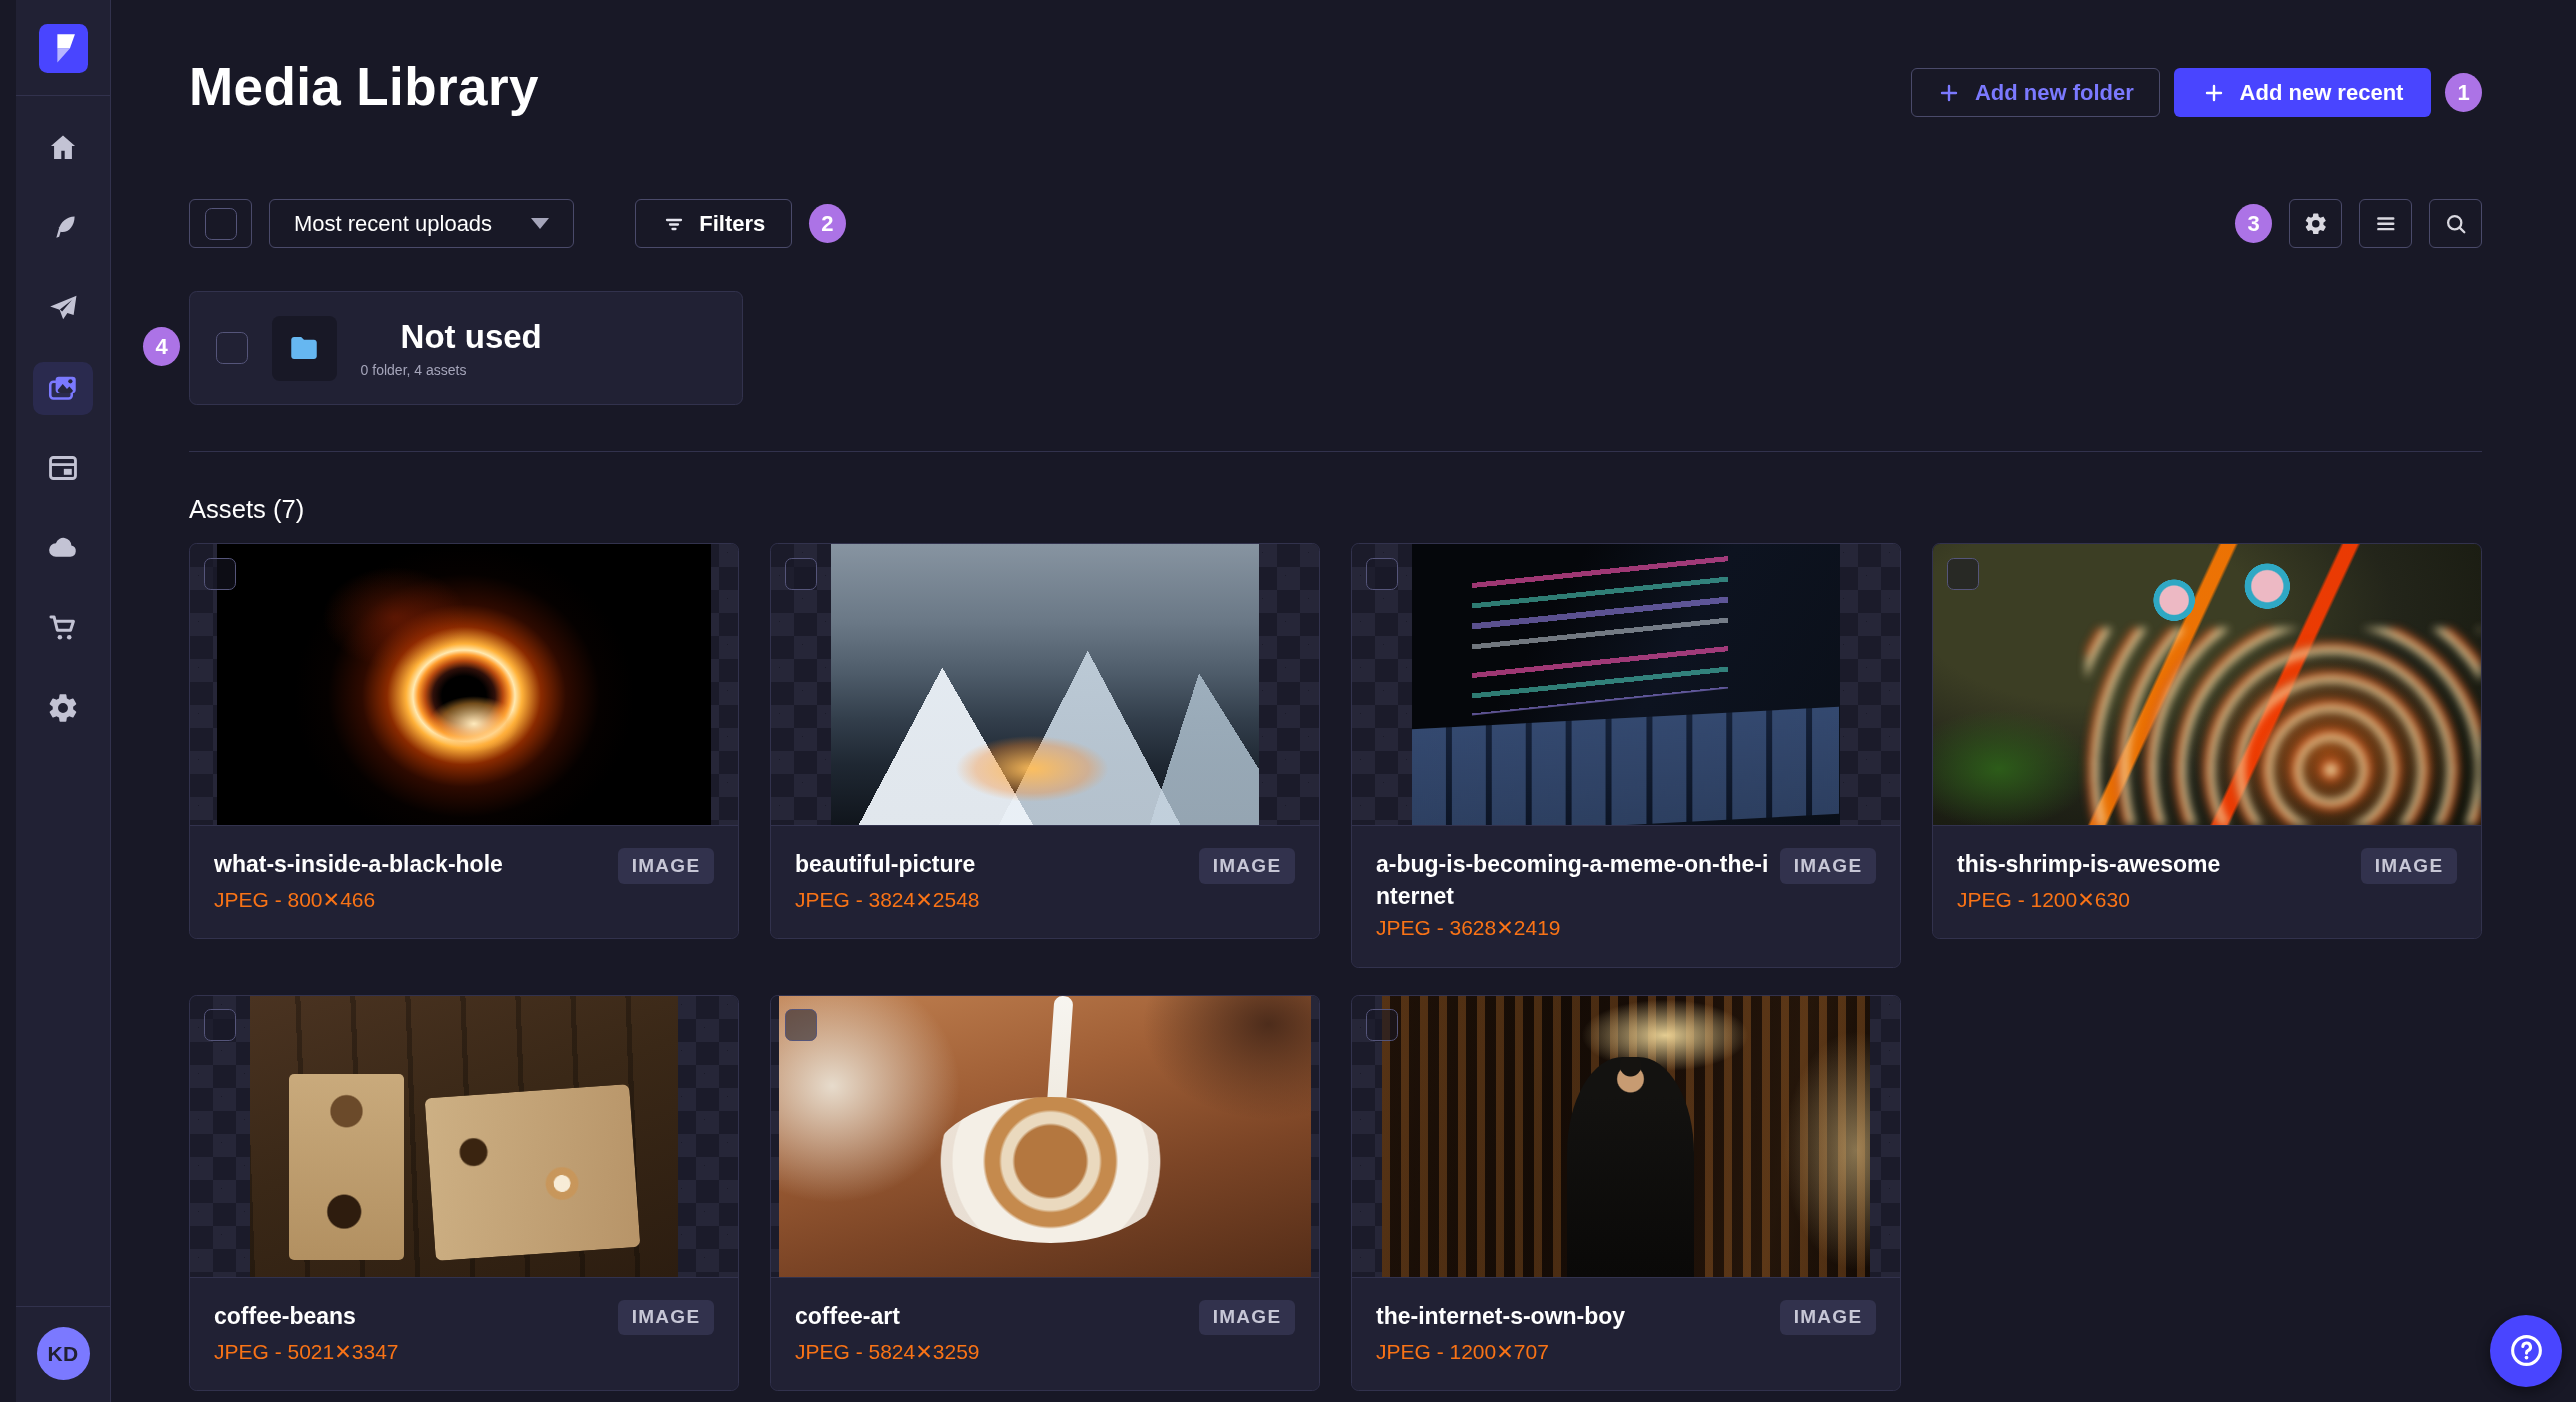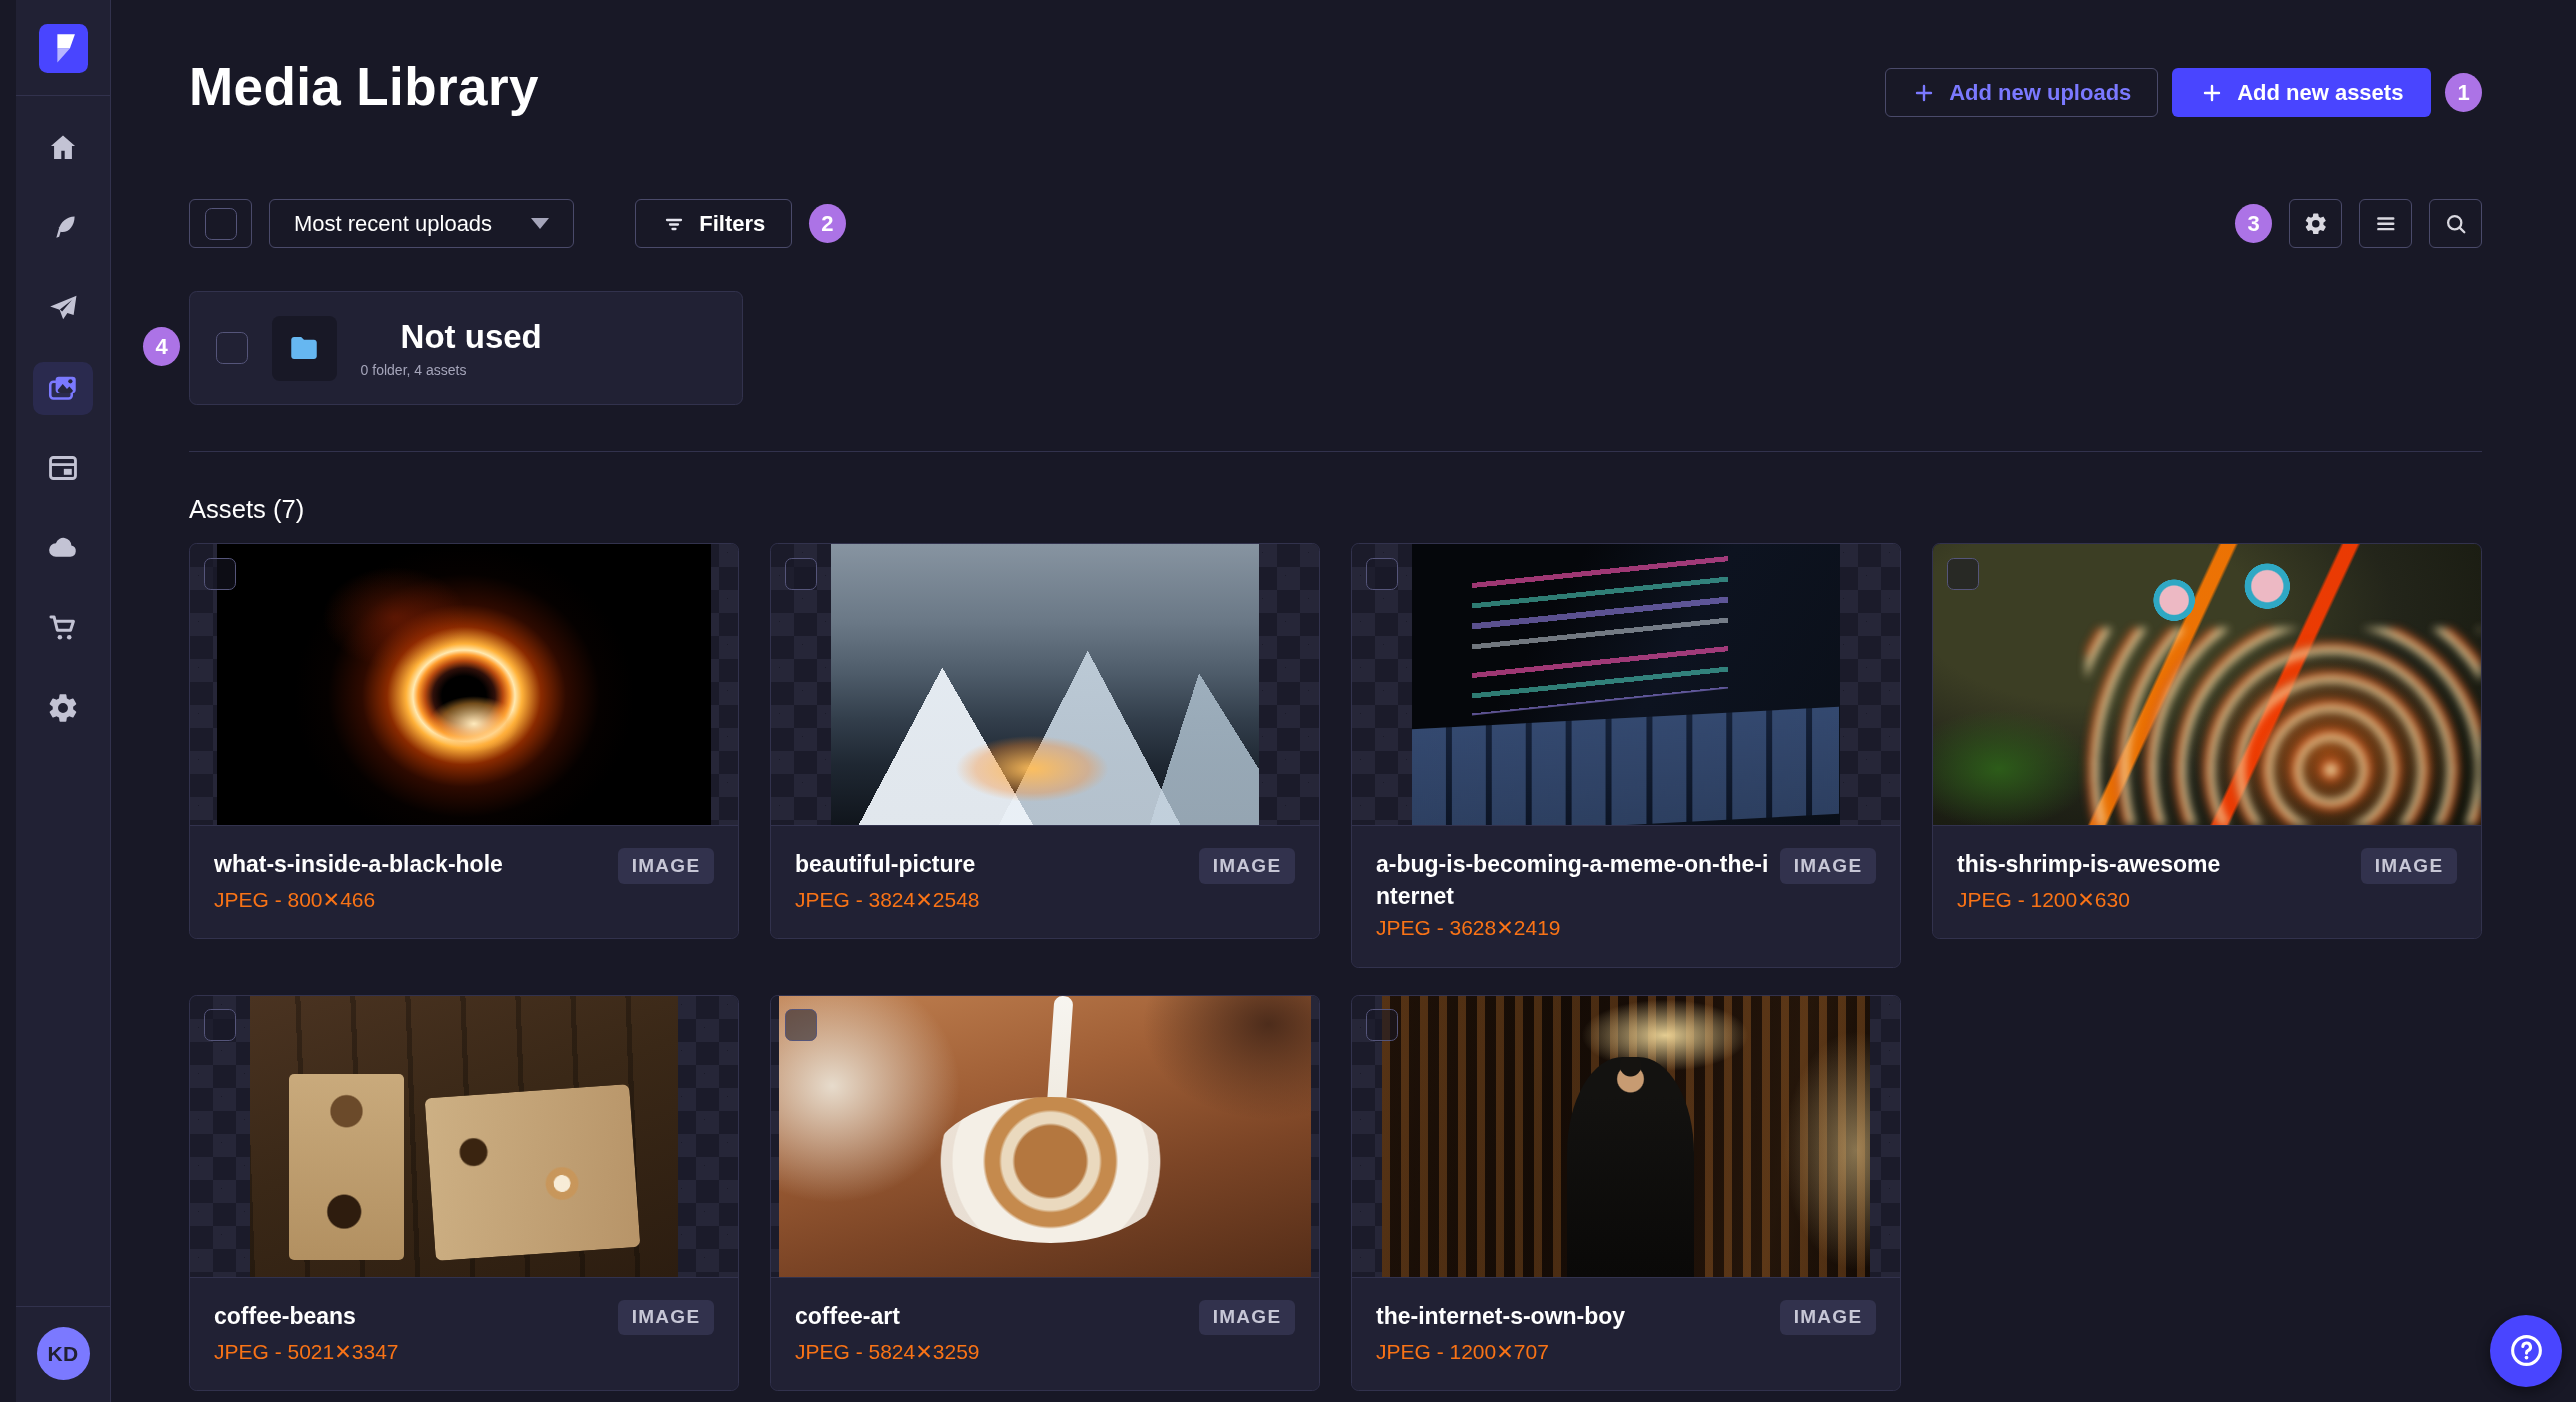--- a/index.html
+++ b/index.html
@@ -230,27 +230,27 @@
 
 <main class="main">
 
   <header class="page-header">
     <h1 class="page-title">Media Library</h1>
     <div class="header-actions">
       <button class="btn btn-outline">
         <svg viewBox="0 0 24 24">
           <path d="M12 5v14M5 12h14" stroke="#7b79ff" stroke-width="2.4" stroke-linecap="round" fill="none"></path>
         </svg>
-        <span>Add new uploads</span>
+        <span>Add new folder</span>
       </button>
       <button class="btn btn-primary">
         <svg viewBox="0 0 24 24">
           <path d="M12 5v14M5 12h14" stroke="#ffffff" stroke-width="2.4" stroke-linecap="round" fill="none"></path>
         </svg>
-        <span>Add new assets</span>
+        <span>Add new recent</span>
       </button>
       <span class="step-badge">1</span>
     </div>
   </header>
 
   <div class="toolbar">
     <div class="toolbar-left">
       <button class="icon-btn selectall-btn">
         <span class="checkbox"></span>
       </button>

